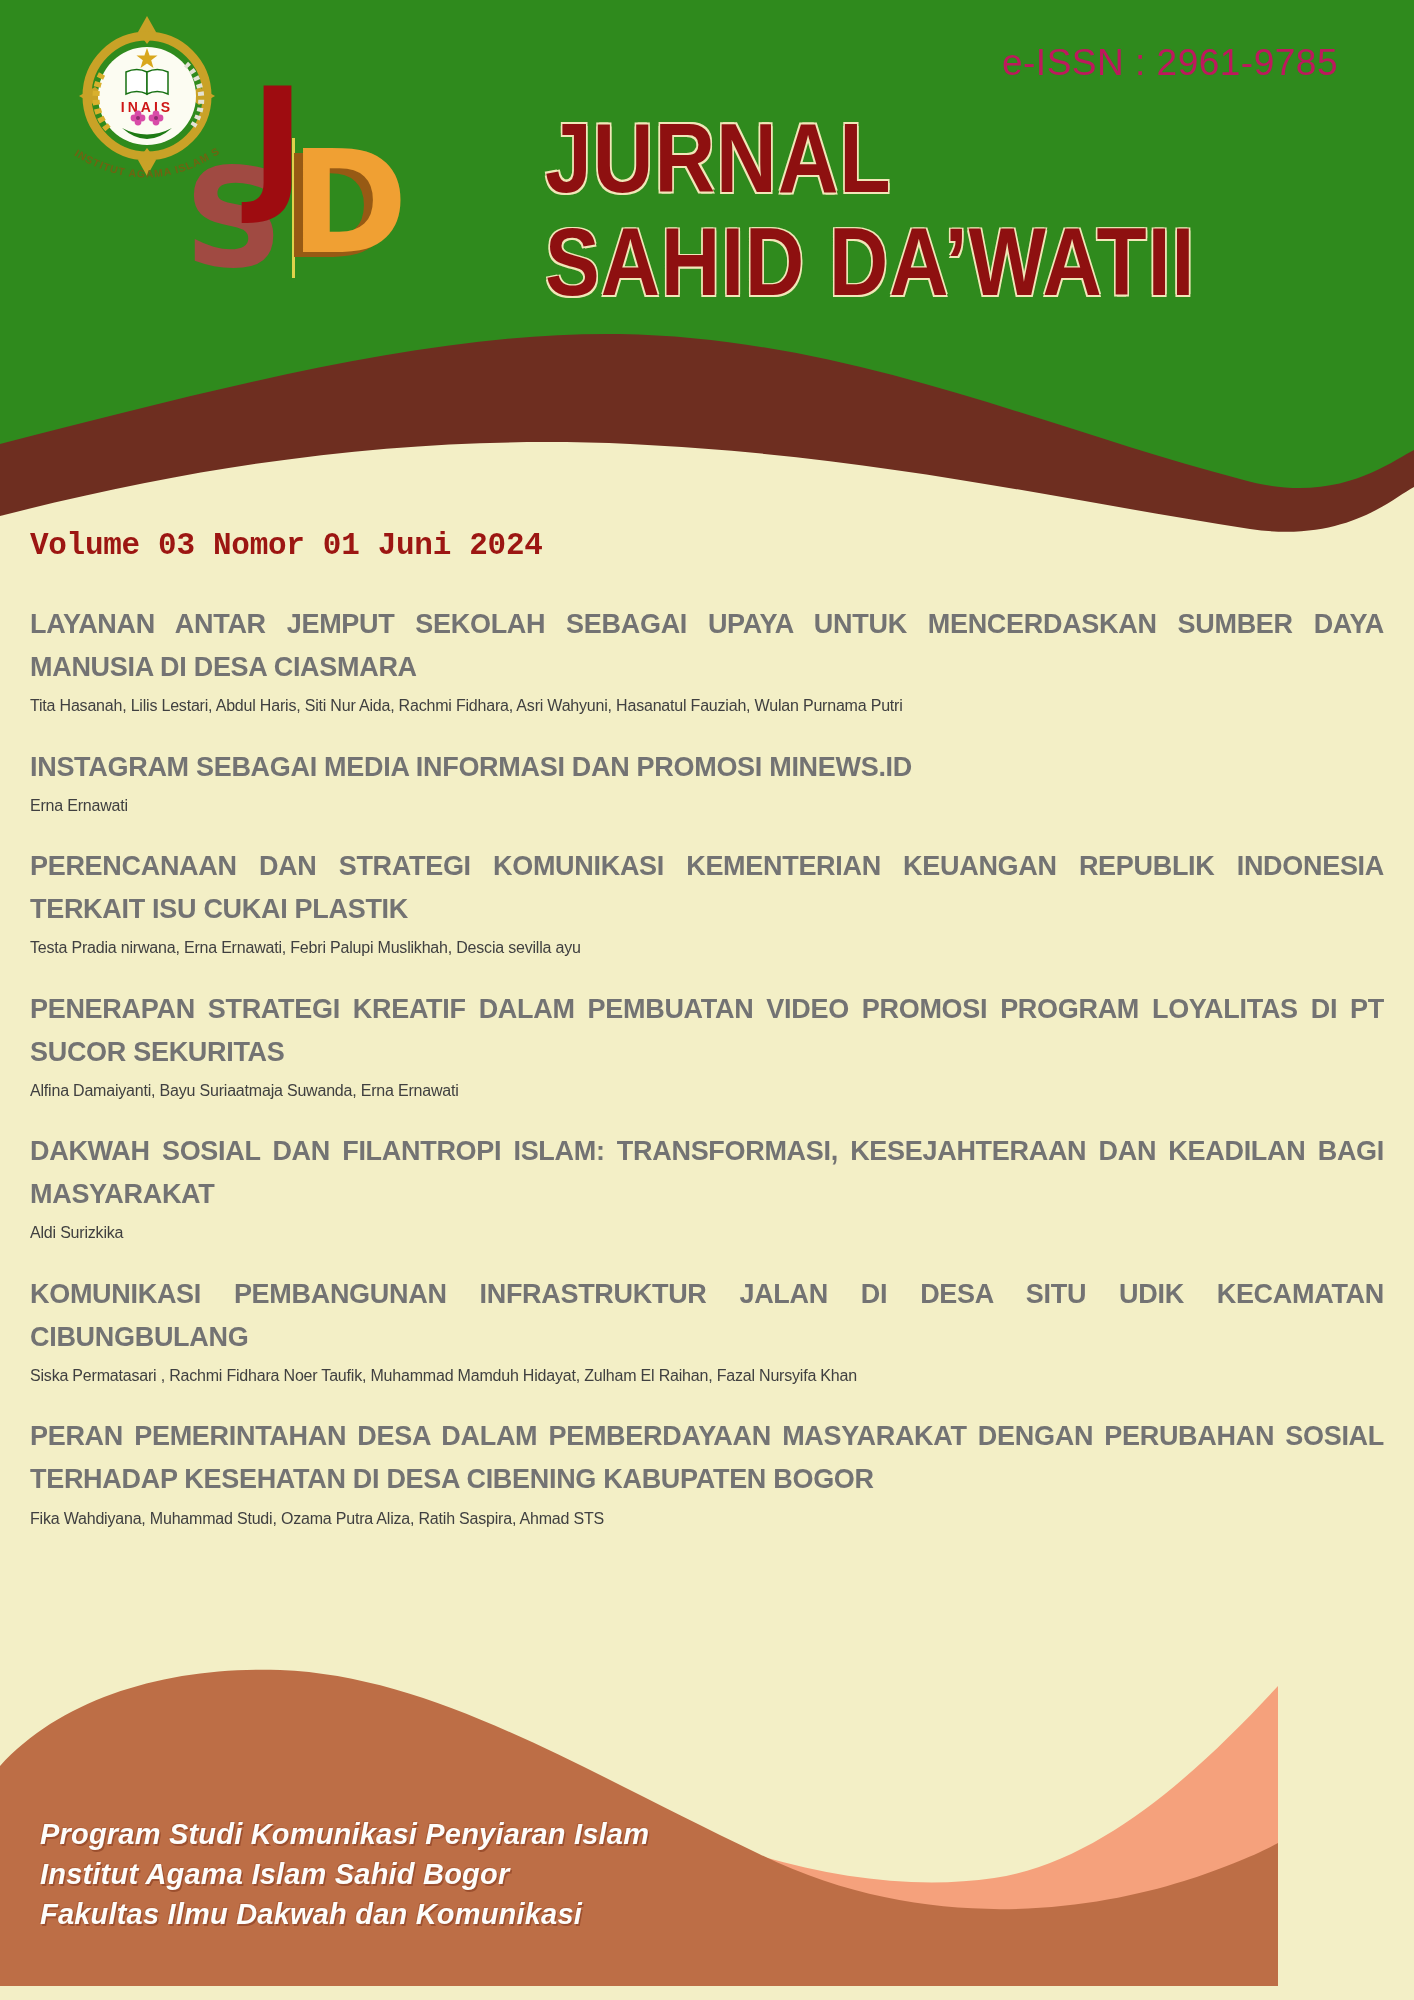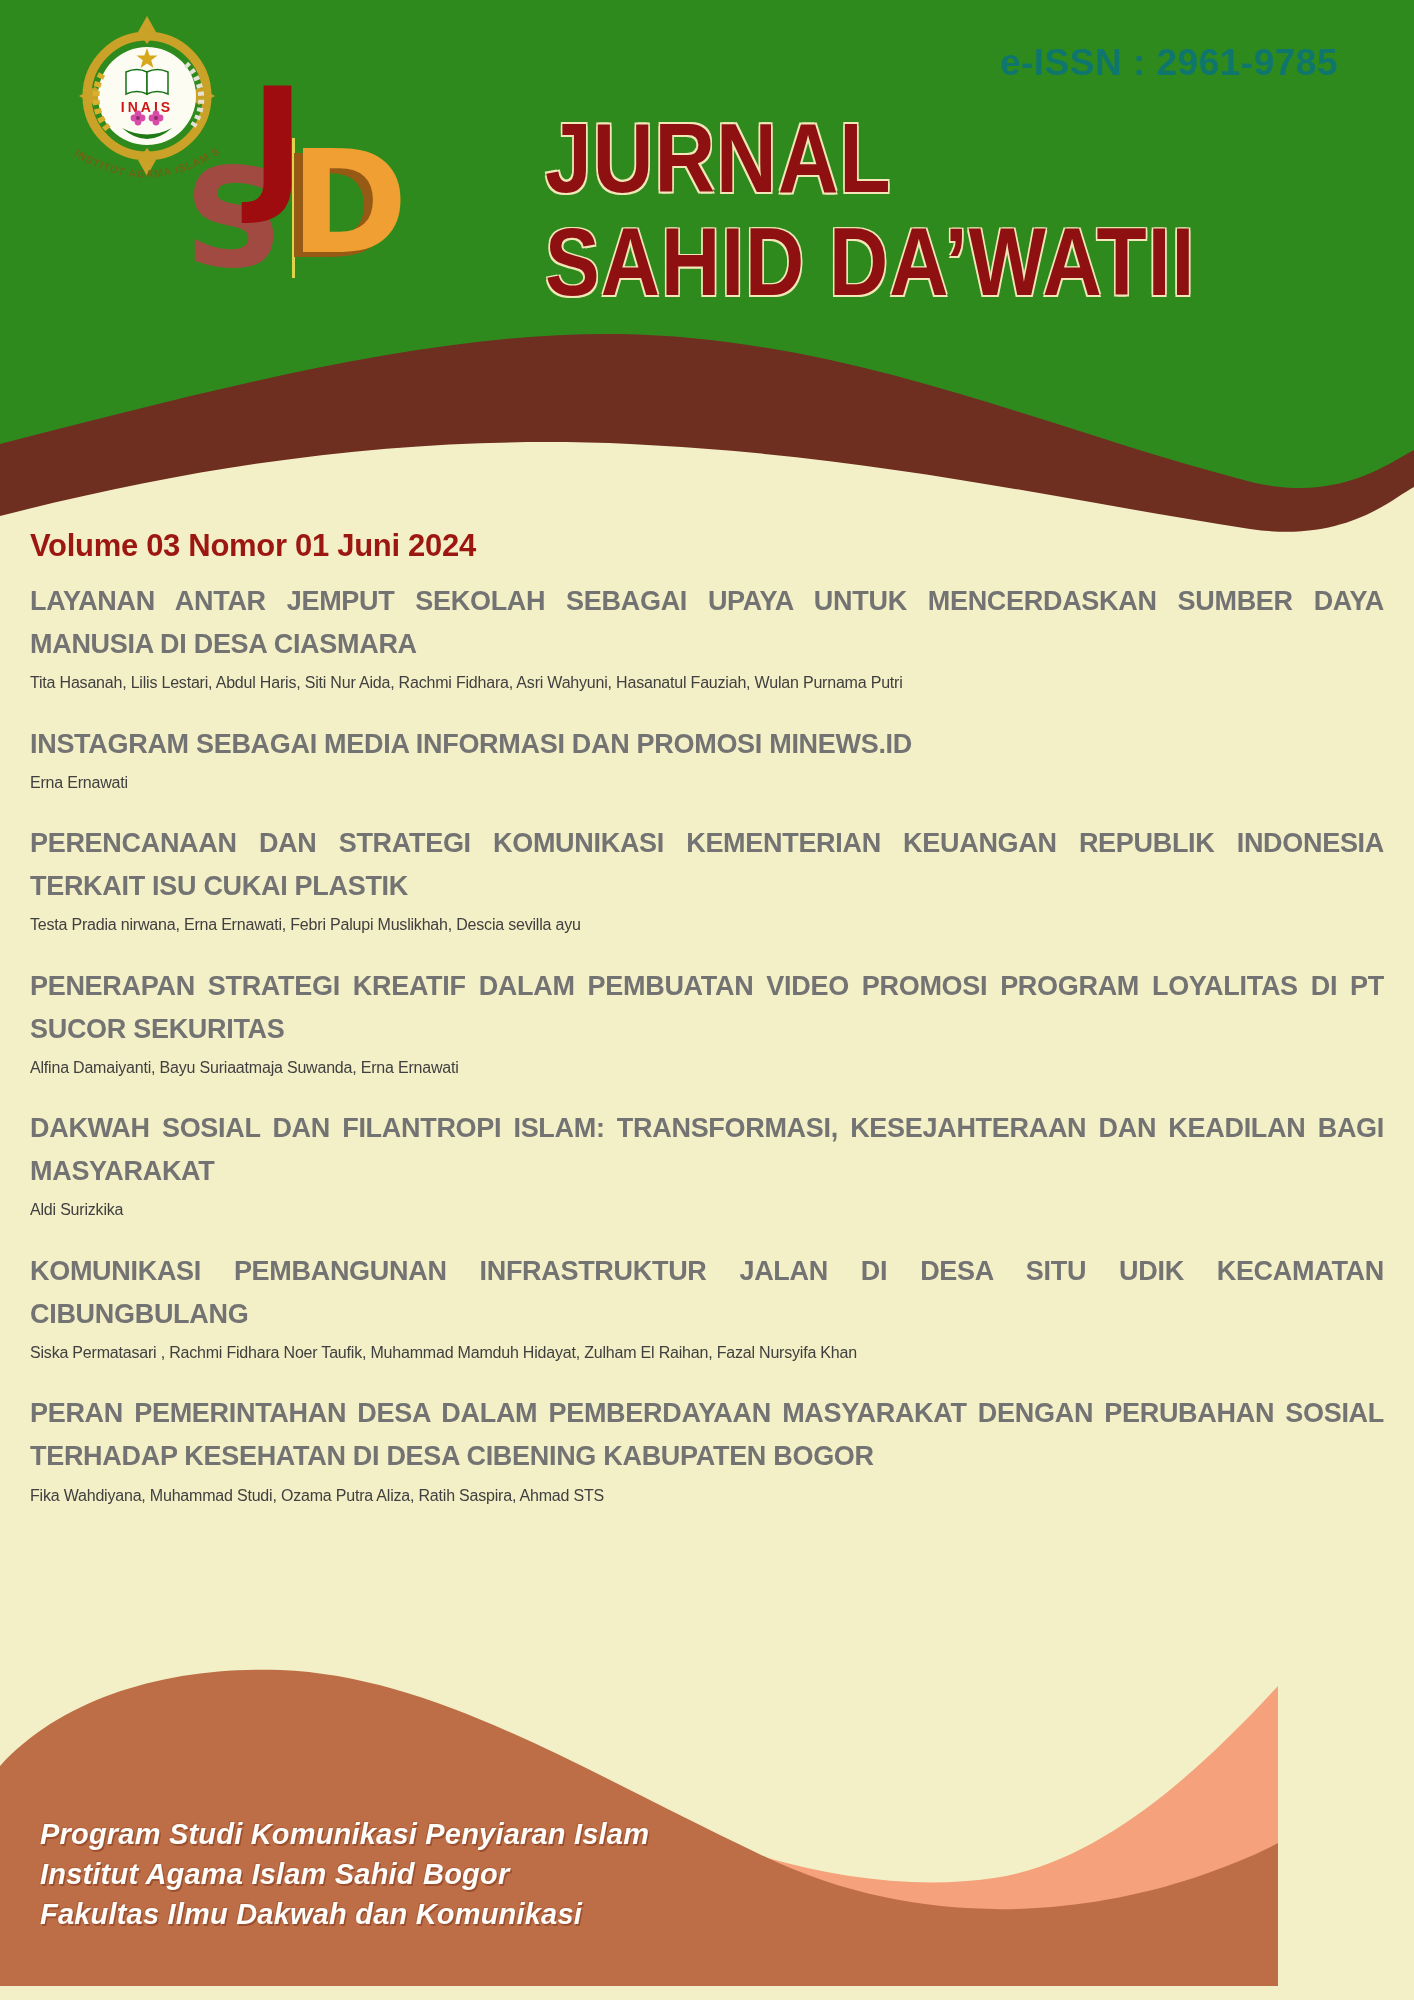--- a/index.html
+++ b/index.html
@@ -22,24 +22,24 @@
   .mono-d{left:102px;top:60px;font-size:142px;color:#F0A033;z-index:5;
           text-shadow:-9px 5px 0 #975A14;}
   .mono-line{position:absolute;left:104px;top:66px;width:3px;height:140px;background:#DFD34B;z-index:4;}
   
   .journal-title{position:absolute;left:545px;top:108px;color:#8E1010;}
   .jt-line{font-weight:700;letter-spacing:1px;line-height:1.0;transform:scaleY(1.18);transform-origin:top left;
     text-shadow:-1.5px -1.5px 0 #F1E7B8,1.5px -1.5px 0 #F1E7B8,-1.5px 1.5px 0 #F1E7B8,1.5px 1.5px 0 #F1E7B8;}
   .jt1{font-size:84px;}
   .jt2{font-size:82px;margin-top:22px;}
   
-  .eissn{position:absolute;top:42px;right:76px;font-size:37px;font-weight:700;color:#0f766e;letter-spacing:.5px;}
+  .eissn{position:absolute;top:42px;right:76px;font-size:37px;font-weight:400;color:#be185d;letter-spacing:.5px;}
   
   .content{position:absolute;left:30px;right:30px;top:528px;}
-  .volume{font-size:31px;font-weight:700;color:#9C1612;margin:0 0 16px 0;letter-spacing:-.3px;}
+  .volume{font-size:31px;font-weight:700;color:#9C1612;margin:0 0 40px 0;letter-spacing:-.3px;font-family:Liberation Mono, monospace;}
   .article{margin-bottom:28px;}
   .article:last-child{margin-bottom:0;}
   .a-title{
     font-size:27px;font-weight:700;color:#737373;letter-spacing:-.3px;
     line-height:1.6;text-align:justify;text-justify:inter-word;
   }
   .a-authors{
     font-size:16px;font-weight:400;color:#404040;letter-spacing:-.2px;
     line-height:1.45;margin-top:5px;text-align:justify;text-justify:inter-word;
   }

